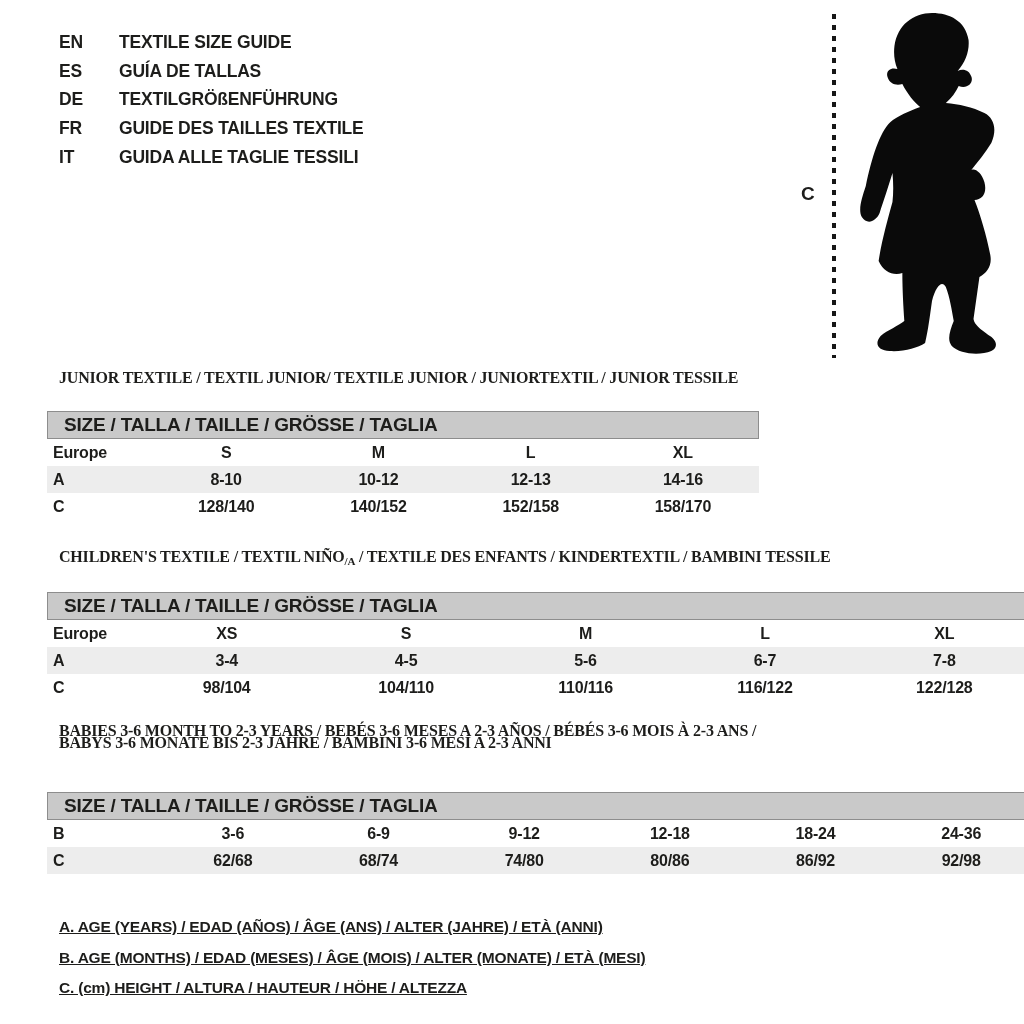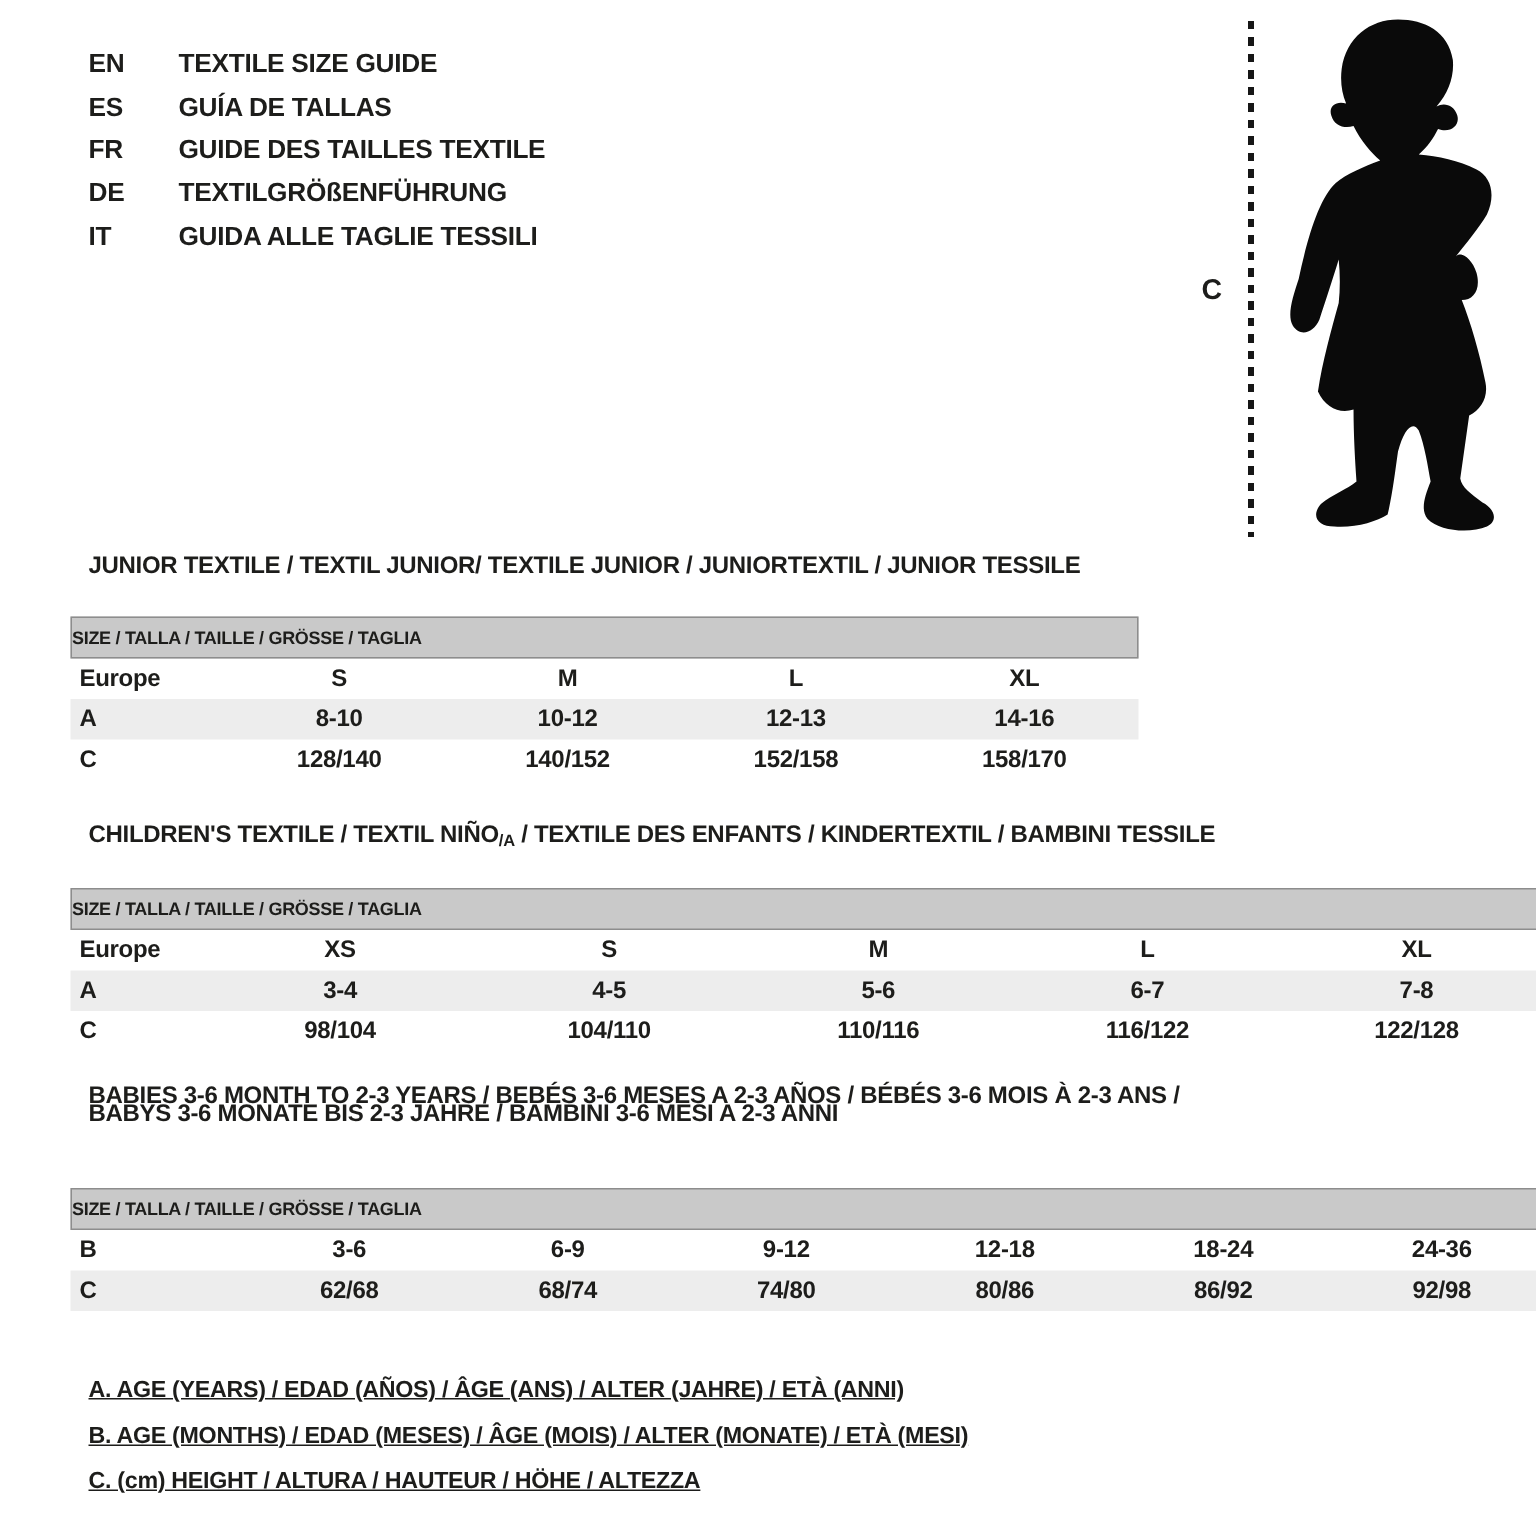--- a/index.html
+++ b/index.html
@@ -11,26 +11,26 @@
   
   .lang-block{position:absolute;left:37px;top:28px;}
   .lang-row{display:flex;height:28.8px;align-items:center;font-size:17.5px;}
   .lang-code{width:60px;}
   
   .fig-line{position:absolute;left:810px;top:14px;width:3.5px;height:344px;
     background:repeating-linear-gradient(to bottom,#161616 0 5.5px,transparent 5.5px 11px);}
   .fig-c{position:absolute;left:779px;top:183px;font-size:19px;}
   .fig-svg{position:absolute;left:826px;top:10px;}
   
-  .sec-title{position:absolute;left:37px;font-size:16px;white-space:nowrap;}
+  .sec-title{position:absolute;left:37px;font-size:16px;white-space:nowrap;font-family:Liberation Serif, serif;}
   .sec-title sub{font-size:11px;vertical-align:baseline;position:relative;top:3px;}
   
   .sg-table{position:absolute;left:25px;}
   .band{height:26px;background:#c9c9c9;border:1px solid #8d8d8d;
-    display:flex;align-items:center;padding-left:0;font-size:12px;}
+    display:flex;align-items:center;padding-left:16px;font-size:19px;}
   .trow{display:flex;height:27px;align-items:center;font-size:16px;}
   .trow .lbl{padding-left:6px;flex:none;}
   .trow .val{flex:1;text-align:center;}
   .shaded{background:#ededed;}
   .t1{width:712px;top:411px;} .t1 .lbl{width:97px;}
   .t2{width:987px;top:592px;} .t2 .lbl{width:84px;}
   .t3{width:987px;top:792px;} .t3 .lbl{width:107px;}
   
   .notes{position:absolute;left:37px;top:912px;font-size:15.5px;line-height:30.5px;white-space:nowrap;text-decoration:underline;}
 </style>
@@ -42,26 +42,26 @@
   <div class="lang-block">
     <div class="lang-row">
       <span class="lang-code">EN</span>
       <span>TEXTILE SIZE GUIDE</span>
     </div>
     <div class="lang-row">
       <span class="lang-code">ES</span>
       <span>GUÍA DE TALLAS</span>
     </div>
     <div class="lang-row">
+      <span class="lang-code">DE</span>
+      <span>TEXTILGRÖßENFÜHRUNG</span>
+    </div>
+    <div class="lang-row">
       <span class="lang-code">FR</span>
       <span>GUIDE DES TAILLES TEXTILE</span>
-    </div>
-    <div class="lang-row">
-      <span class="lang-code">DE</span>
-      <span>TEXTILGRÖßENFÜHRUNG</span>
     </div>
     <div class="lang-row">
       <span class="lang-code">IT</span>
       <span>GUIDA ALLE TAGLIE TESSILI</span>
     </div>
   </div>
 
   <div class="fig-line"></div>
   <div class="fig-c">C</div>
   <svg class="fig-svg" width="168" height="350" viewBox="0 0 170 350" preserveAspectRatio="none">

